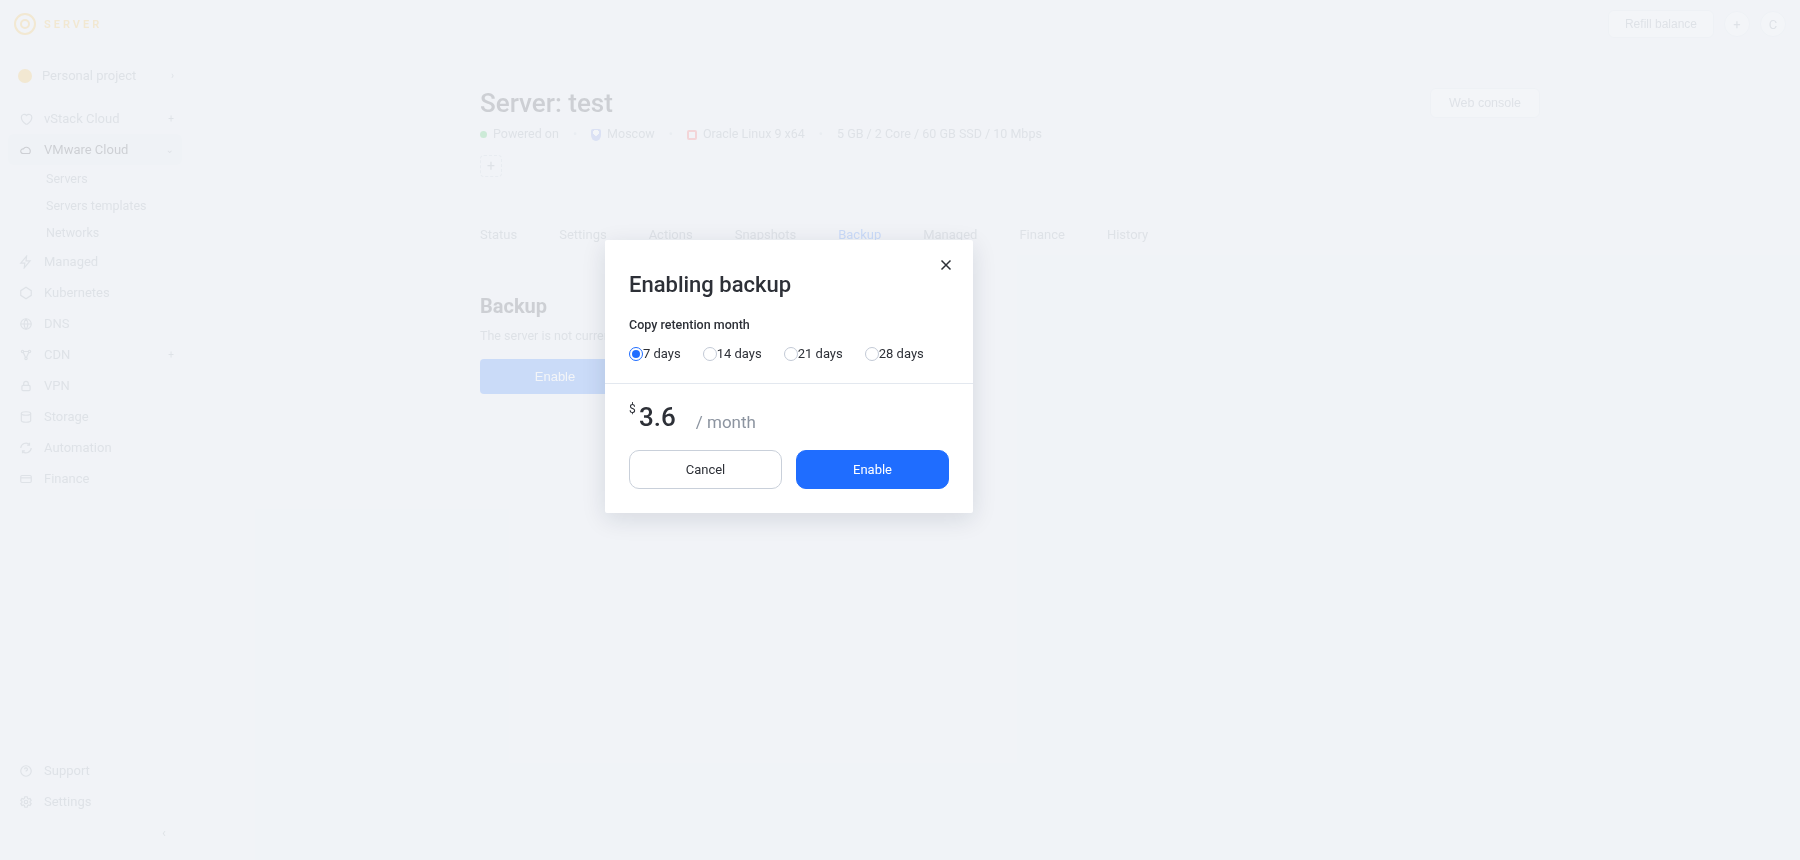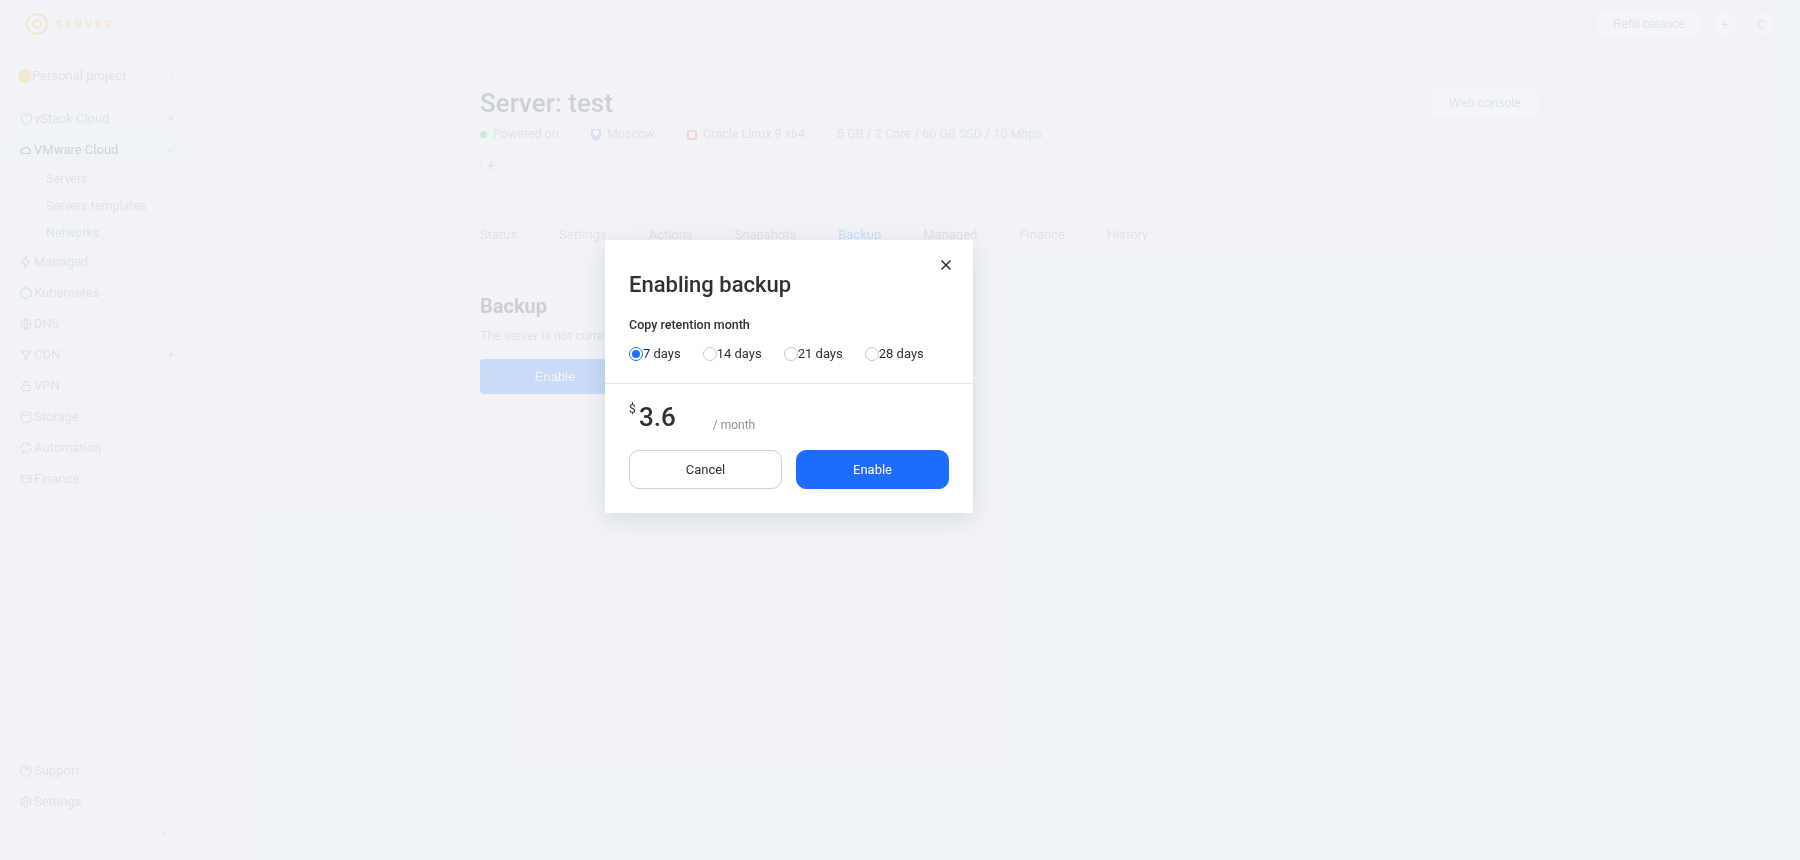--- a/index.html
+++ b/index.html
@@ -23,21 +23,21 @@
     width:1800px;
     height:860px;
     overflow:hidden;
     position:relative;
   }
 
   
   .topbar{
     position:absolute;inset:0 0 auto 0;height:48px;
     display:flex;align-items:center;justify-content:space-between;
-    padding:0 26px;
+    padding:0 14px;
   }
   .logo{display:flex;align-items:center;gap:8px;}
   .logo-mark{width:22px;height:22px;border:2px solid var(--brand);border-radius:50%;position:relative;}
   .logo-mark::after{content:"";position:absolute;inset:4px;border:2px solid var(--brand);border-radius:50%;}
   .logo-text{letter-spacing:3px;color:var(--brand);font-weight:600;font-size:11px;}
   .topbar-right{display:flex;align-items:center;gap:10px;}
   .refill-btn{
     border:1px solid var(--line);background:#fff;color:var(--ink-mute);
     padding:6px 16px;border-radius:6px;font-size:12px;
   }
@@ -50,21 +50,21 @@
   
   .sidebar{
     position:absolute;top:48px;bottom:0;left:0;width:var(--sidebar-w);
     padding:12px 8px;
     display:flex;flex-direction:column;
   }
   .sb-top{flex:0 0 auto;}
   .sb-mid{flex:1 1 auto;overflow:hidden;}
   .sb-bot{flex:0 0 auto;}
   .sb-item{
-    display:flex;align-items:center;
+    display:flex;align-items:center;gap:10px;
     padding:8px 10px;border-radius:6px;color:var(--ink-mute);cursor:default;
     position:relative;
   }
   .sb-item.selected{background:#e9edf3;color:var(--ink);}
   .sb-item .chev{position:absolute;right:8px;font-size:10px;color:var(--ink-mute);}
   .sb-icon{width:16px;display:inline-flex;align-items:center;justify-content:center;color:var(--ink-mute);}
   .sb-item.selected .sb-icon{color:var(--ink);}
   .sb-sub{padding-left:28px;}
   .sb-sub .sb-item{padding:6px 10px;font-size:12.5px;}
 
@@ -127,21 +127,21 @@
   .rdot{
     width:14px;height:14px;border-radius:50%;border:1.5px solid #c3cad6;background:#fff;
     display:inline-flex;align-items:center;justify-content:center;
   }
   .radio.on .rdot{border-color:var(--blue);}
   .radio.on .rdot::after{content:"";width:8px;height:8px;border-radius:50%;background:var(--blue);}
   .dlg-sep{height:1px;background:var(--line);margin:0 -24px 18px;}
   .price-row{display:flex;align-items:flex-end;gap:10px;margin-bottom:18px;}
   .price-cur{font-size:12px;vertical-align:top;}
   .price-val{font-size:26px;font-weight:500;}
-  .price-per{color:var(--ink-mute);font-size:12px;margin-left:27px;}
+  .price-per{color:var(--ink-mute);font-size:17px;margin-left:10px;}
   .dlg-actions{display:flex;gap:14px;}
   .btn{flex:1;padding:11px 0;font-size:13px;border-radius:10px;text-align:center;}
   .btn-outline{background:#fff;border:1px solid #c9d0da;color:var(--ink);}
   .btn-primary{background:var(--blue);border:1px solid var(--blue);color:#fff;}
 
   
   svg{display:block;}
 </style>
 </head>
 <body>

